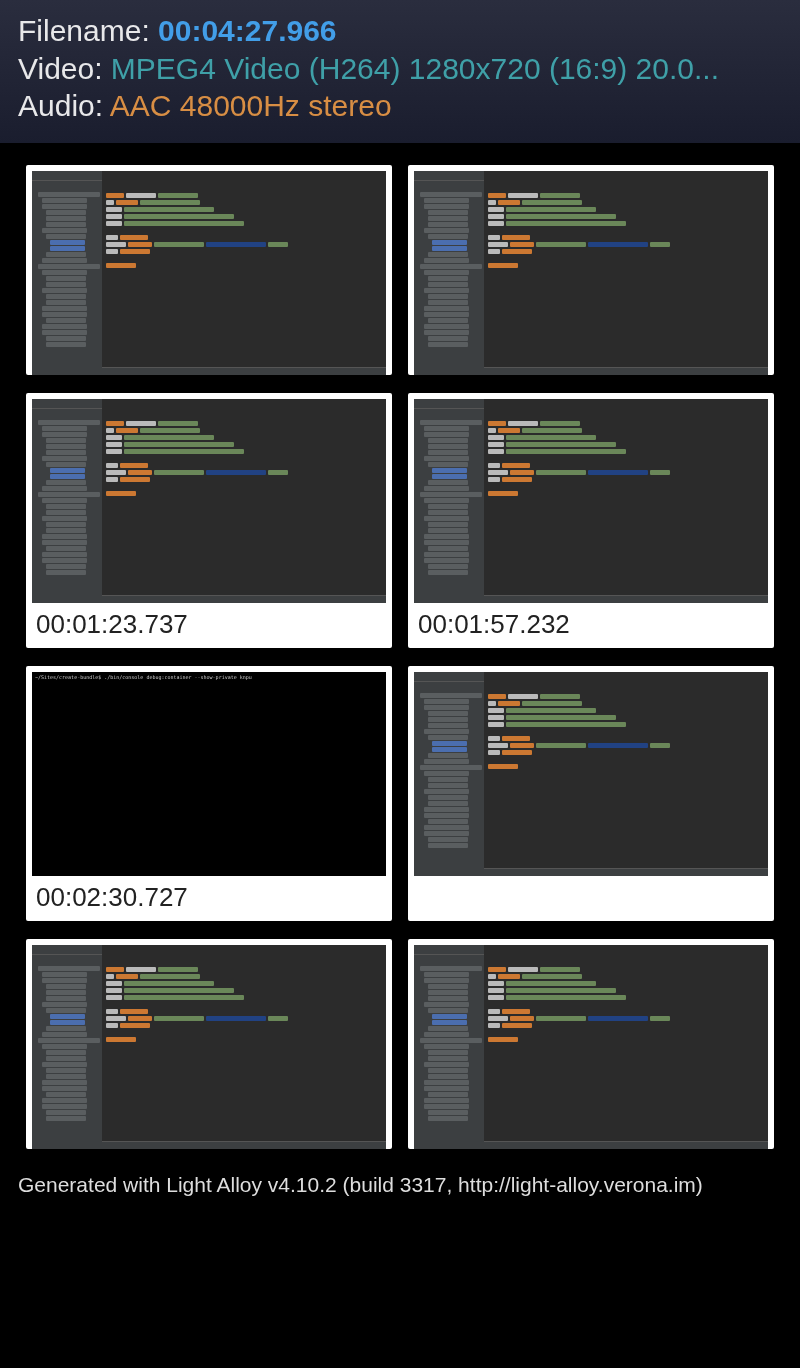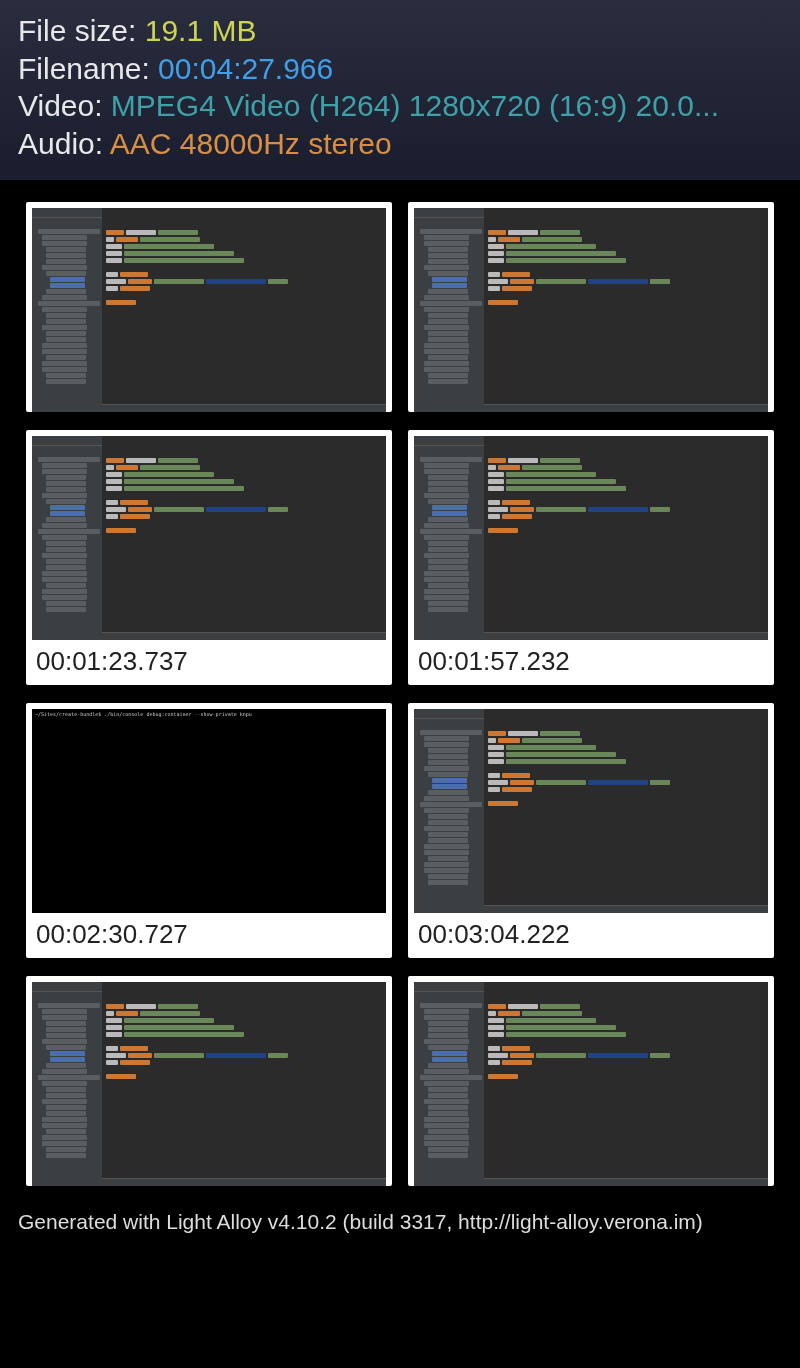--- a/index.html
+++ b/index.html
@@ -15,21 +15,21 @@
   padding: 12px 18px 18px 18px;
 }
 .info-row {
   font-size: 30px;
   line-height: 1.25;
   white-space: nowrap;
 }
 .info-label { color: #e8e8ea; }
 .val-filename { color: #cdd451; }
 .val-filesize { color: #cdd451; }
-.val-duration { color: #429ee8; }
+.val-duration { color: #429ee8; font-weight: bold; }
 .val-video { color: #3fa0a8; }
 .val-audio { color: #d88e44; }
 
 .grid {
   display: grid;
   grid-template-columns: 1fr 1fr;
   gap: 18px 16px;
   padding: 22px 26px 10px 26px;
 }
 .thumb {
@@ -134,23 +134,20 @@
   padding: 2px 3px;
   font-family: monospace;
   white-space: nowrap;
   overflow: hidden;
 }
 </style>
 </head>
 <body>
 
 <div class="info-panel">
-  <div class="info-row">
-    <span class="info-label">File size: </span><span class="val-filesize">19.1 MB</span>
-  </div>
   <div class="info-row">
     <span class="info-label">Filename: </span><span class="val-duration">00:04:27.966</span>
   </div>
   <div class="info-row">
     <span class="info-label">Video: </span><span class="val-video">MPEG4 Video (H264) 1280x720 (16:9) 20.0...</span>
   </div>
   <div class="info-row">
     <span class="info-label">Audio: </span><span class="val-audio">AAC 48000Hz stereo</span>
   </div>
 </div>
@@ -591,21 +588,20 @@
               <span class="tok kw" style="width:30px"></span>
             </div>
             <div class="code-line"></div>
             <div class="code-line">
               <span class="tok kw" style="width:30px"></span>
             </div>
             <div class="ide-bottom"></div>
           </div>
         </div>
       </div>
-      <div class="thumb-caption">00:03:04.222</div>
     </div>
     <div class="thumb">
       <div class="thumb-img">
         <div class="ide-top"></div>
         <div class="ide-tabs">
           <div class="ide-tab"></div>
           <div class="ide-tab"></div>
           <div class="ide-tab active"></div>
           <div class="ide-tab"></div>
           <div class="ide-tab"></div>

